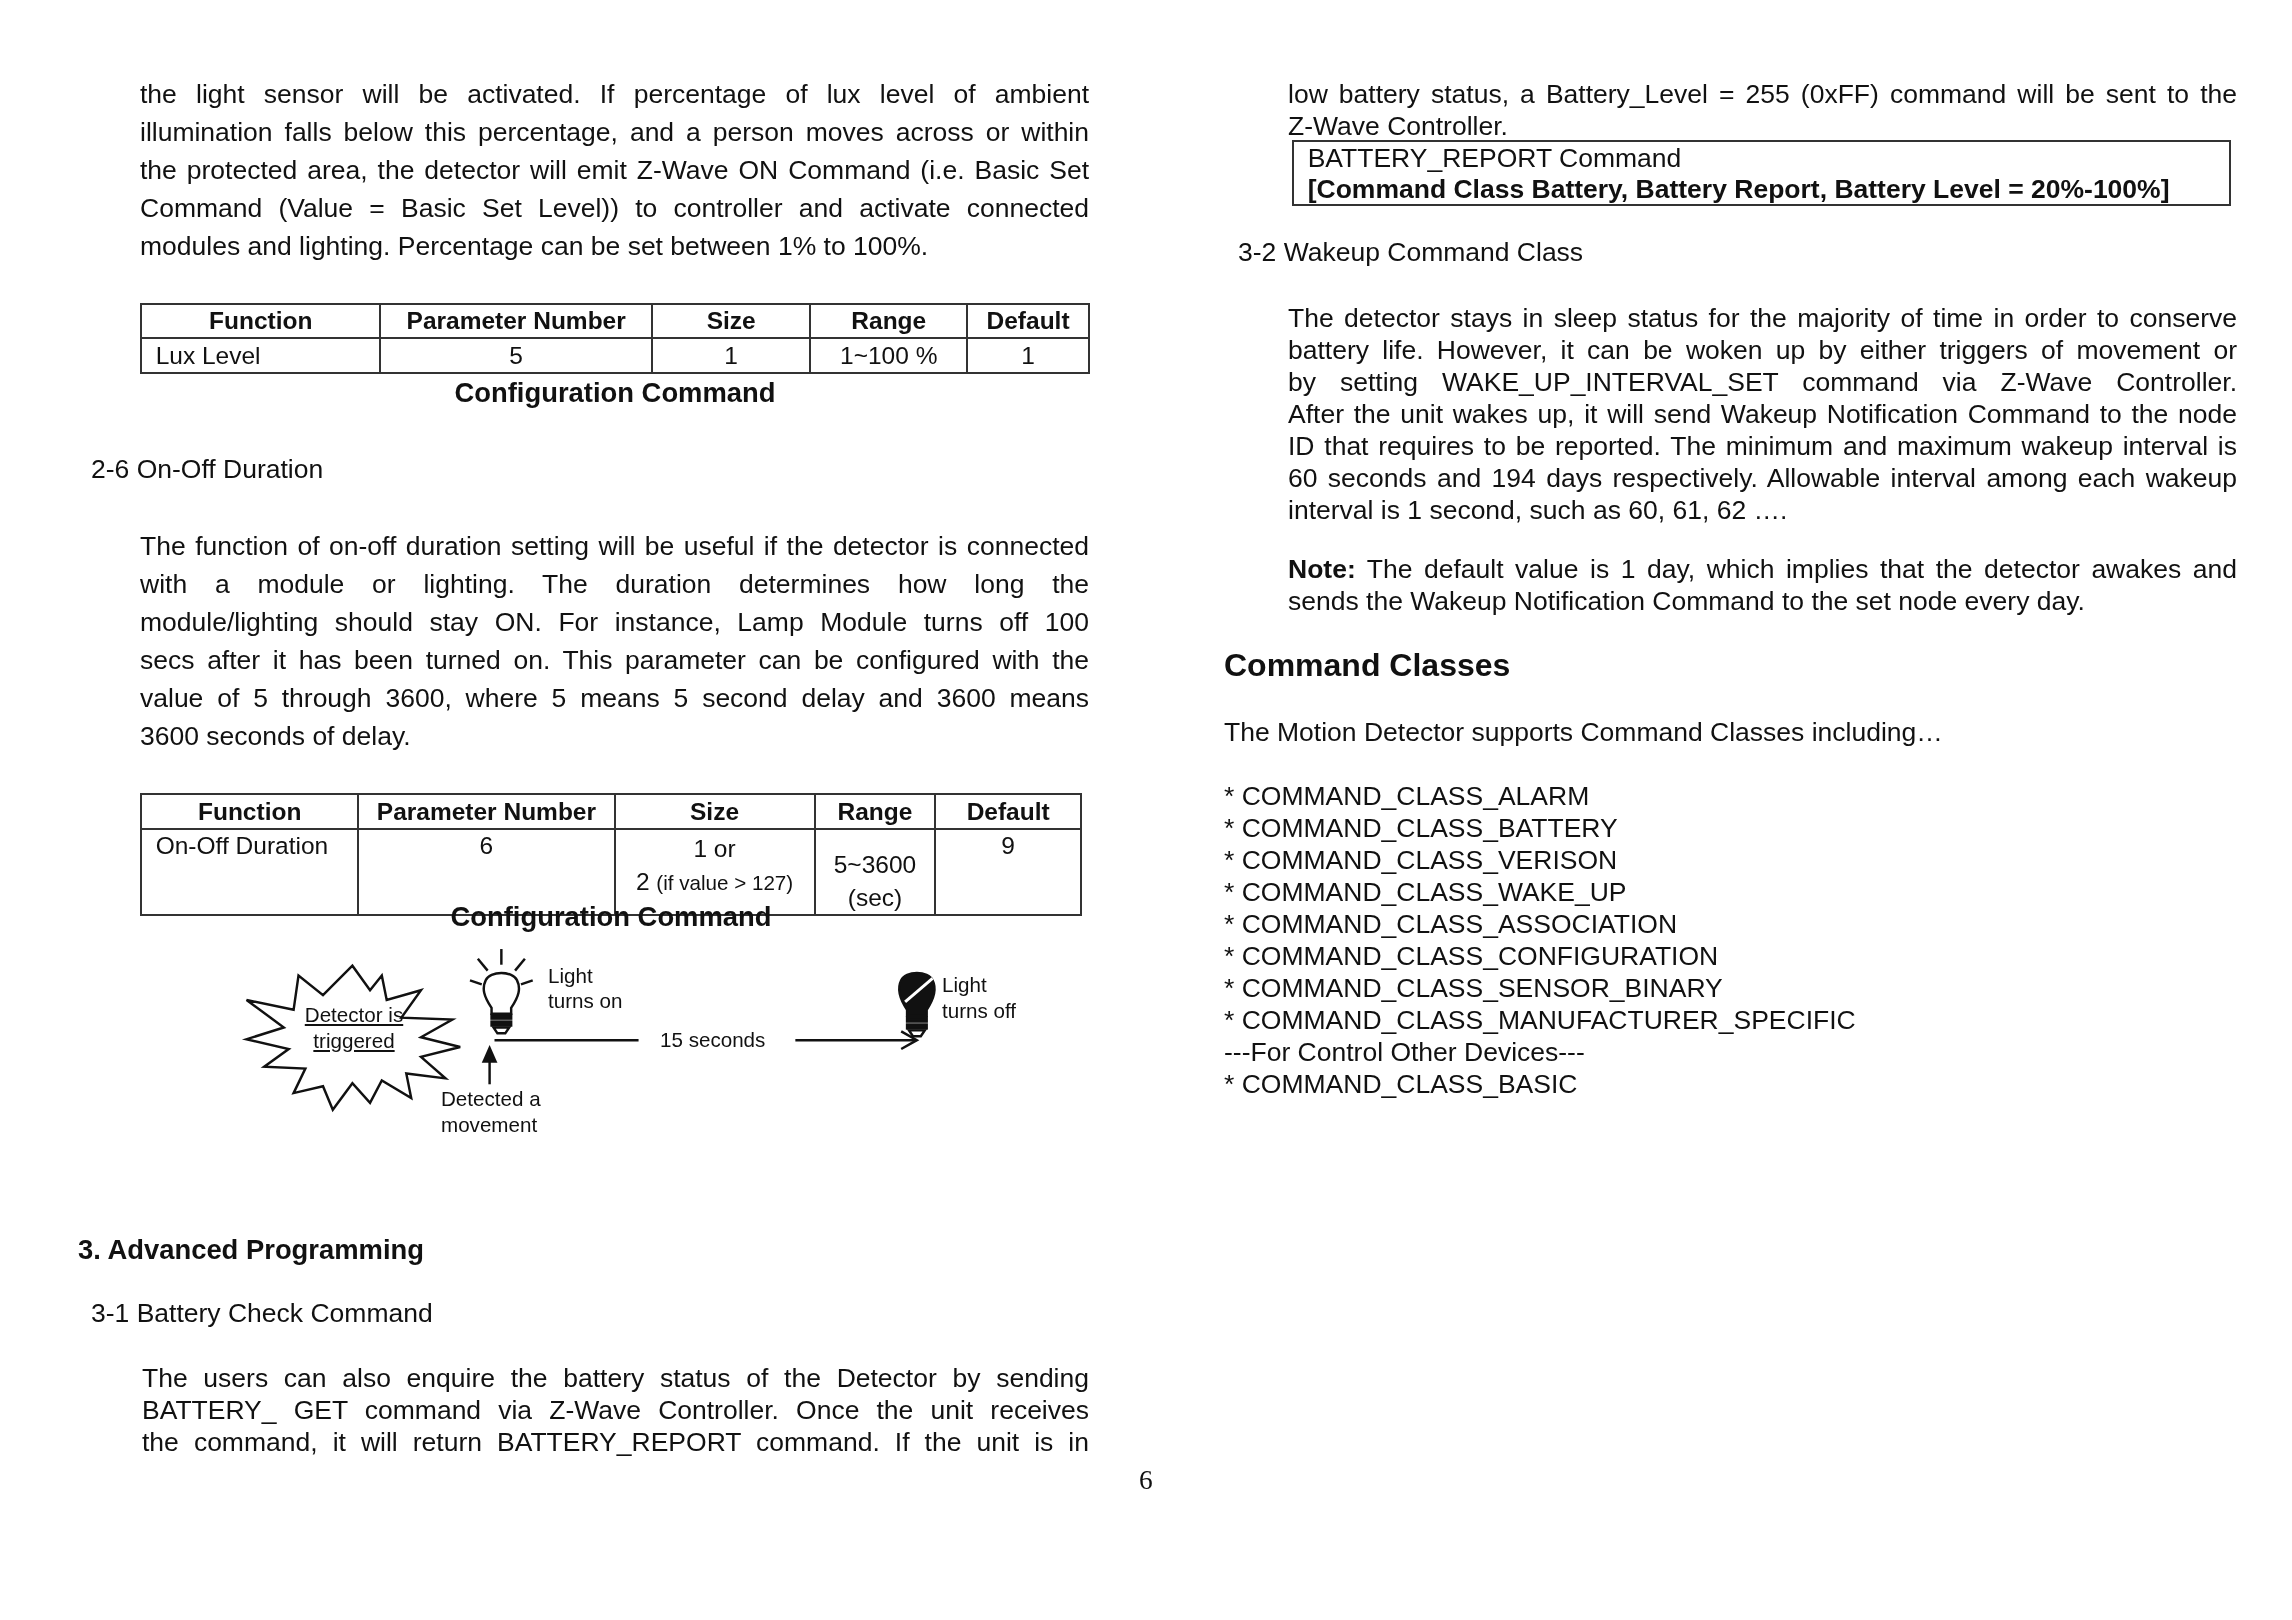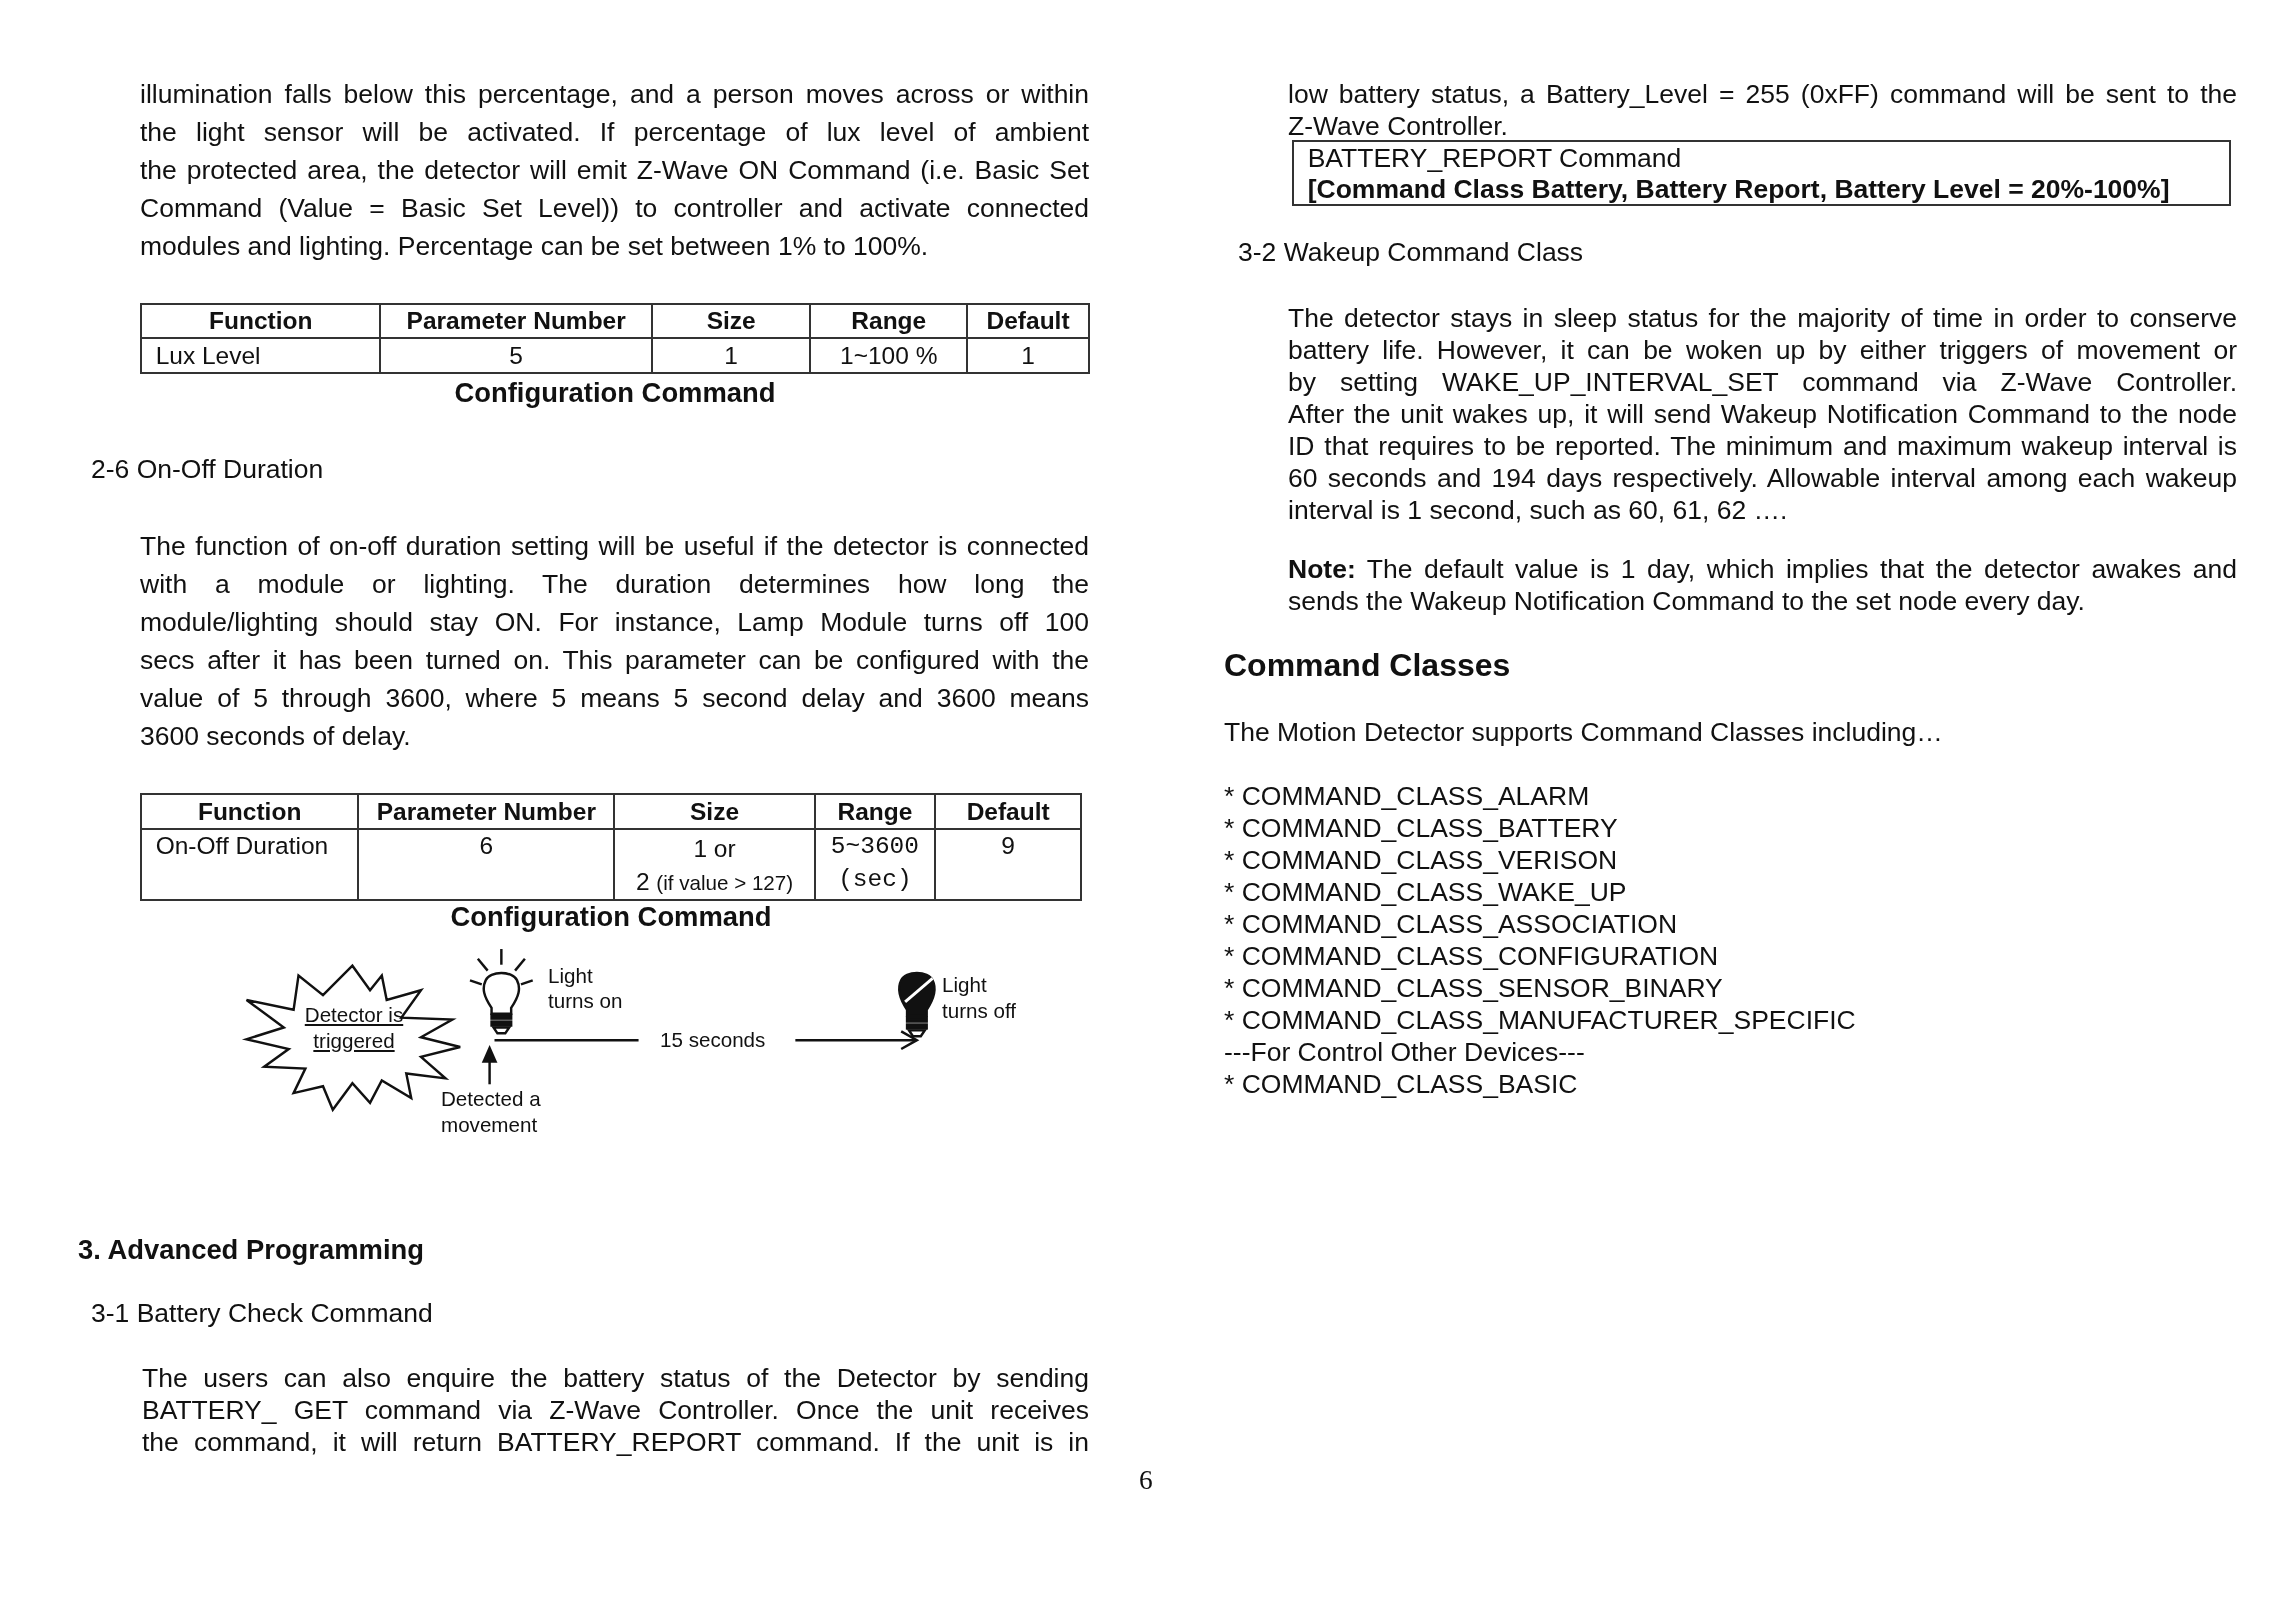--- a/index.html
+++ b/index.html
@@ -28,22 +28,22 @@
   .diagram .lbl { position: absolute; font-size: 20.6px; line-height: 25.5px; white-space: nowrap; }
 
   .page-num { position: absolute; left: 1139px; top: 1465px; font-family: "Liberation Serif", "DejaVu Serif", serif; font-size: 27.4px; }
   .cc-list { position: absolute; left: 1224px; top: 780px; font-size: 26.5px; line-height: 32px; }
   .cc-list div { white-space: nowrap; }
 </style>
 </head>
 <body>
 
 <div class="justify" style="left:140px; top:75px; width:949px;">
+  <span class="jline">the light sensor will be activated.  If percentage of lux level of ambient</span>
   <span class="jline">illumination falls below this percentage, and a person moves across or within</span>
-  <span class="jline">the light sensor will be activated.  If percentage of lux level of ambient</span>
   <span class="jline">the protected area, the detector will emit Z-Wave ON Command (i.e. Basic Set</span>
   <span class="jline">Command (Value = Basic Set Level)) to controller and activate connected</span>
   <span class="jline last">modules and lighting.   Percentage can be set between 1% to 100%.</span>
 </div>
 
 <table class="cfg" style="left:140px; top:303px; width:950px;">
   <colgroup>
     <col style="width:240px">
       <col style="width:272px">
       <col style="width:159px">
@@ -96,21 +96,21 @@
     <th>Range</th>
     <th>Default</th>
   </tr>
   <tr style="height:69px">
     <td class="left" style="vertical-align:top; padding-top:2px;">On-Off Duration</td>
     <td style="vertical-align:top; padding-top:2px;">6</td>
     <td style="vertical-align:top; padding-top:2px; line-height:33px;">
       <div>1 or</div>
       <div><span>2</span> <span style="font-size:20.6px;">(if value &gt; 127)</span></div>
     </td>
-    <td style="vertical-align:top; padding-top:0; line-height:33px;font-family:Liberation Mono, monospace;">
+    <td style="vertical-align:top; padding-top:18px; line-height:33px;">
       <div>5~3600</div>
       <div>(sec)</div>
     </td>
     <td style="vertical-align:top; padding-top:2px;">9</td>
   </tr>
 </tbody>
   </table>
 <div class="caption" style="left:140px; top:901px; width:942px;">Configuration Command</div>
 
 <div class="diagram">

